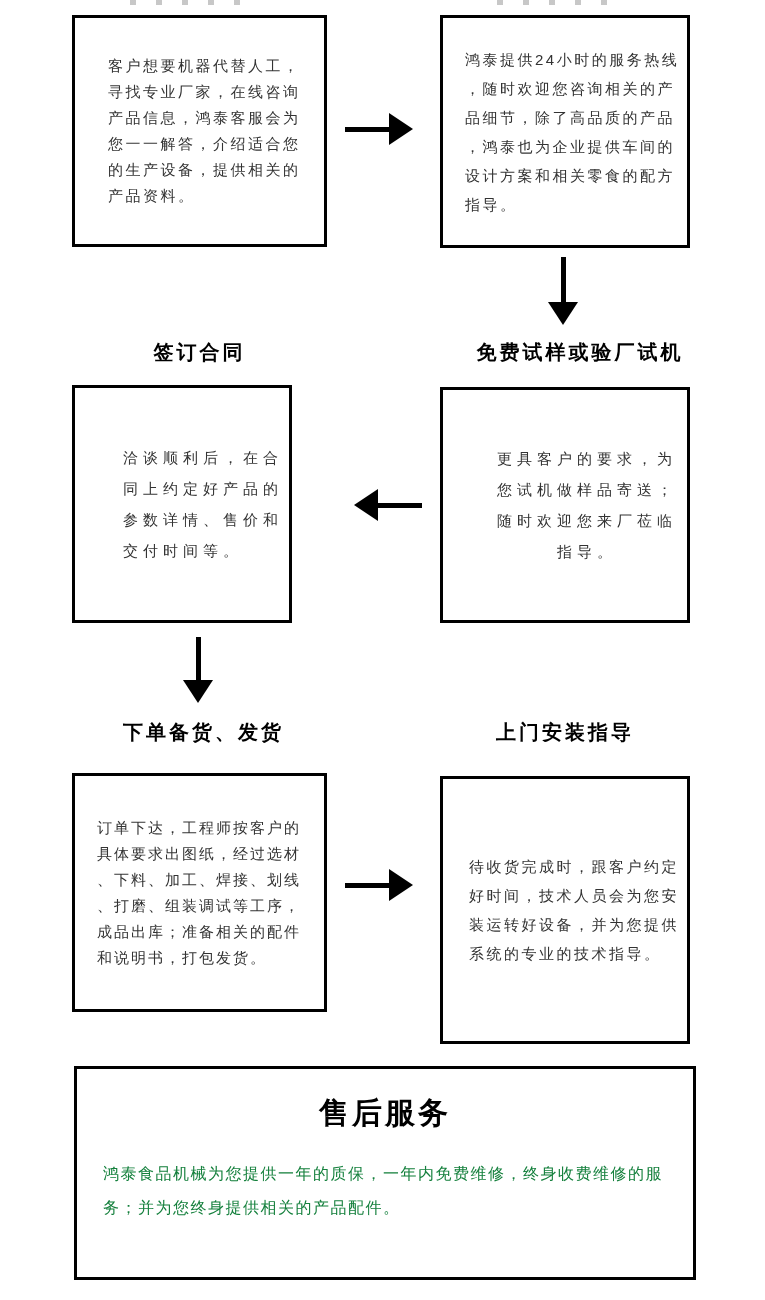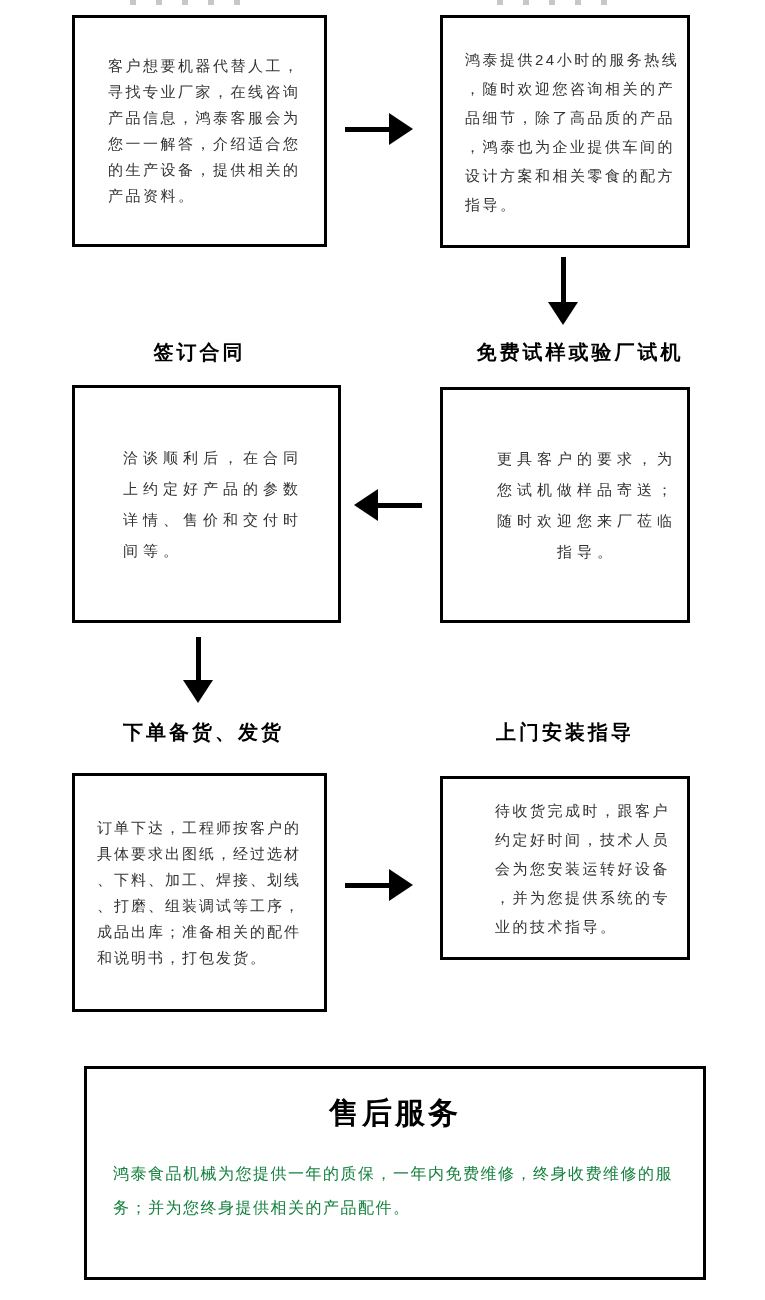--- a/index.html
+++ b/index.html
@@ -22,27 +22,27 @@
     background:#ffffff; display:flex; align-items:center;
   }
   .box .txt {
     margin:0; color:#333333; font-size:15px; letter-spacing:2.5px;
     line-height:26px; line-break:anywhere; word-break:break-all;
   }
   .b-consult   { left:72px;  top:15px;  width:255px; height:232px; }
   .b-consult .txt { margin-left:33px; width:200px; }
   .b-hotline   { left:440px; top:15px;  width:250px; height:233px; }
   .b-hotline .txt { margin-left:22px; width:216px; line-height:29px; }
-  .b-contract  { left:72px;  top:385px; width:269px; height:238px; }
+  .b-contract  { left:72px;  top:385px; width:220px; height:238px; }
   .b-contract .txt { margin-left:48px; width:192px; letter-spacing:5px; line-height:31px; }
   .b-trial     { left:440px; top:387px; width:250px; height:236px;text-align:center; }
   .b-trial .txt { margin-left:48px; width:192px; letter-spacing:5px; line-height:31px; }
   .b-production{ left:72px;  top:773px; width:255px; height:239px; }
   .b-production .txt { margin-left:22px; width:218px; line-height:26px; letter-spacing:2px; }
-  .b-install   { left:440px; top:776px; width:250px; height:184px;padding-left:26px; }
+  .b-install   { left:440px; top:776px; width:250px; height:268px; }
   .b-install .txt { margin-left:26px; width:212px; line-height:29px; }
 
   
   .step-heading {
     position:absolute; font-weight:700; color:#000000; font-size:20px;
     letter-spacing:3px; text-align:center; white-space:nowrap; line-height:36px;
   }
   .h-contract   { left:72px;  top:334px; width:255px; }
   .h-trial      { left:425px; top:334px; width:310px; }
   .h-production { left:76px;  top:714px; width:255px; }
@@ -57,21 +57,21 @@
   .arrow-v .shaft-v { width:5px; flex:1; background:#000000; }
   .head-down { width:0; height:0; border-left:15px solid transparent; border-right:15px solid transparent; border-top:23px solid #000000; }
   .a1 { left:345px; top:113px; }
   .a2 { left:548px; top:257px; height:68px; }
   .a3 { left:354px; top:489px; }
   .a4 { left:183px; top:637px; height:66px; }
   .a5 { left:345px; top:869px; }
 
   
   .b-aftersale {
-    position:absolute; left:84px; top:1066px; width:622px; height:214px;
+    position:absolute; left:74px; top:1066px; width:622px; height:214px;
     box-sizing:border-box; border:3px solid #000000; background:#ffffff;
   }
   .b-aftersale .as-heading {
     margin:26px 0 0 0; text-align:center; font-weight:700; font-size:30px;
     letter-spacing:3px; color:#000000; line-height:36px;
   }
   .b-aftersale .as-body {
     margin:26px 22px 0 26px; width:574px; color:#15803d; font-size:16px;
     letter-spacing:1.5px; line-height:34px; line-break:anywhere; word-break:break-all;
   }

